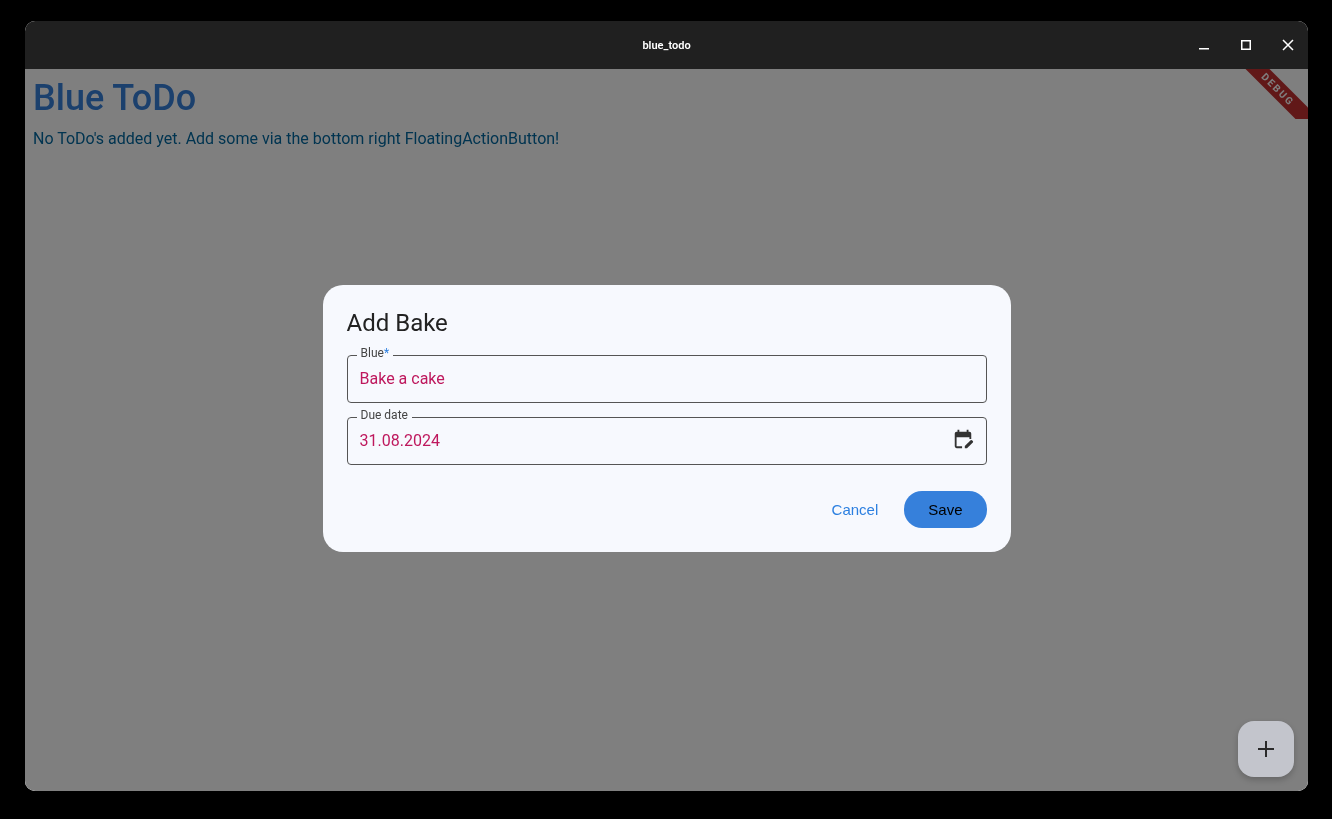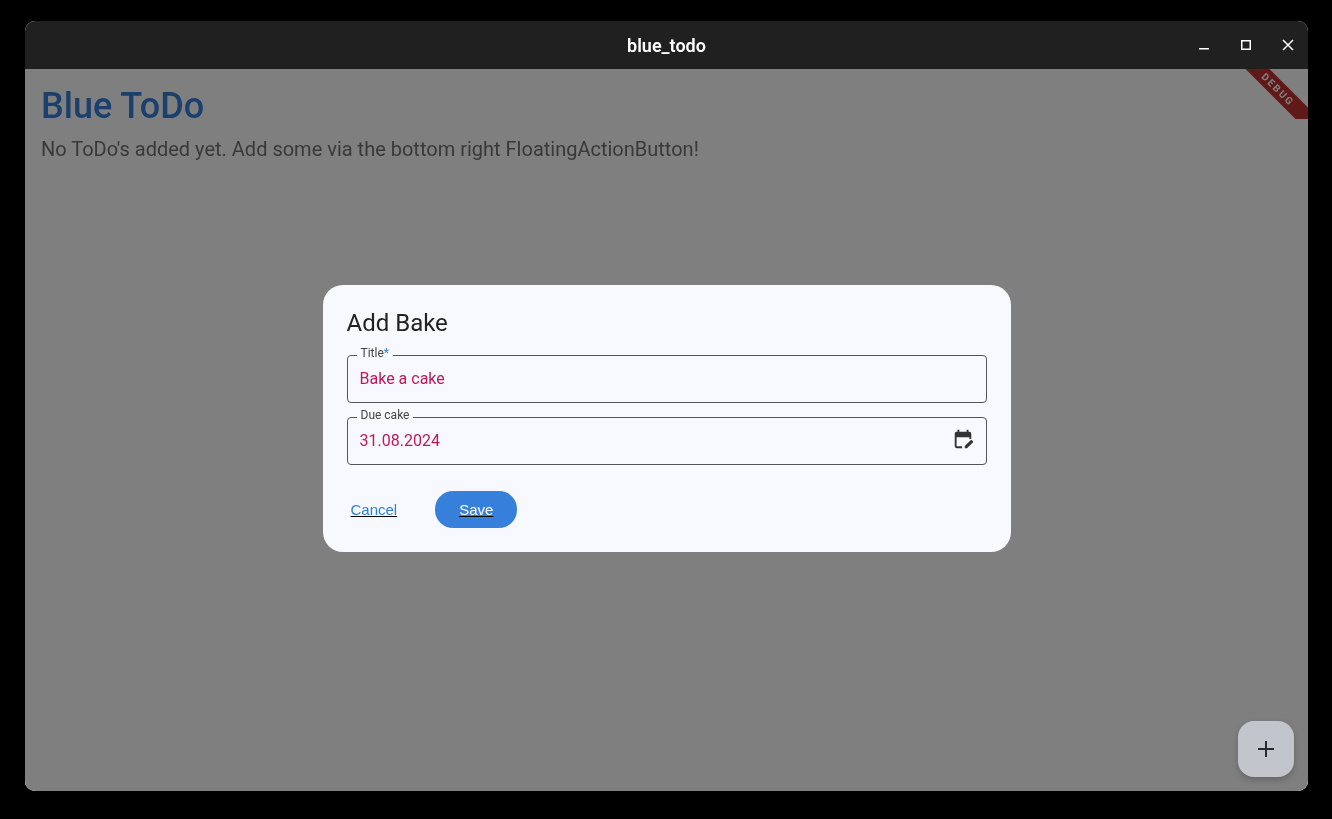--- a/index.html
+++ b/index.html
@@ -28,21 +28,21 @@
     .titlebar {
       height: 48px;
       background: #202020;
       display: flex;
       align-items: center;
       justify-content: center;
       position: relative;
     }
     .titlebar-title {
       color: #fff;
-      font-size: 18px;
+      font-size: 11px;
       font-weight: 600;
     }
     .window-controls {
       position: absolute;
       right: 8px;
       top: 0;
       height: 48px;
       display: flex;
       align-items: center;
       gap: 18px;
@@ -56,31 +56,31 @@
       color: #fff;
       cursor: pointer;
     }
     .app-body {
       position: absolute;
       top: 48px;
       left: 0;
       right: 0;
       bottom: 0;
       background: #fff;
-      padding: 16px;
+      padding: 8px;
     }
     .app-title {
       color: #3680db;
       font-size: 36px;
       font-weight: 500;
       margin-bottom: 10px;
     }
     .empty-text {
-      color: #737373;
-      font-size: 20px;
+      color: #0369a1;
+      font-size: 16px;
     }
     .overlay {
       position: absolute;
       top: 48px;
       left: 0;
       right: 0;
       bottom: 0;
       background: rgba(0,0,0,0.5);
       display: flex;
       align-items: center;
@@ -138,37 +138,36 @@
       color: #be185d;
       font-family: inherit;
     }
     .calendar-icon {
       color: #333;
       cursor: pointer;
       margin-left: 8px;
     }
     .dialog-actions {
       display: flex;
-      justify-content: flex-start;
-      align-items: center;
-      gap: 34px;
+      justify-content: flex-end;
+      align-items: center;
+      gap: 22px;
       margin-top: 26px;
-      text-decoration: underline;
     }
     .btn-cancel {
       background: none;
       border: none;
       color: #2b7fe0;
       font-size: 15px;
       cursor: pointer;
       padding: 8px 4px;
     }
     .btn-save {
       background: #3680db;
-      color: #ffffff;
+      color: #000000;
       border: none;
       border-radius: 18px;
       padding: 10px 24px;
       font-size: 15px;
       cursor: pointer;
     }
     .fab {
       position: absolute;
       right: 14px;
       bottom: 14px;
@@ -243,30 +242,30 @@
   <div class="debug-banner">
     <div class="debug-banner-inner">DEBUG</div>
   </div>
 
   <div class="overlay">
     <div class="dialog">
       <h2 class="dialog-title">Add Bake</h2>
 
       <div class="field">
         <div class="field-label">
-          <span>Title</span><span class="req">*</span>
+          <span>Blue</span><span class="req">*</span>
         </div>
         <div class="field-box">
           <input class="field-input" value="Bake a cake" style="">
         </div>
       </div>
 
 
       <div class="field">
-        <div class="field-label">Due cake</div>
+        <div class="field-label">Due date</div>
         <div class="field-box large">
           <input class="field-input" value="31.08.2024" style="">
           <span class="calendar-icon">
             <svg width="22" height="22" viewBox="0 0 24 24" fill="currentColor">
               <path d="M19 4h-1V2h-2v2H8V2H6v2H5a2 2 0 0 0-2 2v14a2 2 0 0 0 2 2h6v-2H5V10h14v2h2V6a2 2 0 0 0-2-2z"></path>
               <path d="M22.7 14.3l-1-1a1 1 0 0 0-1.4 0L14 19.6V22h2.4l6.3-6.3a1 1 0 0 0 0-1.4z"></path>
             </svg>
           </span>
         </div>
       </div>

